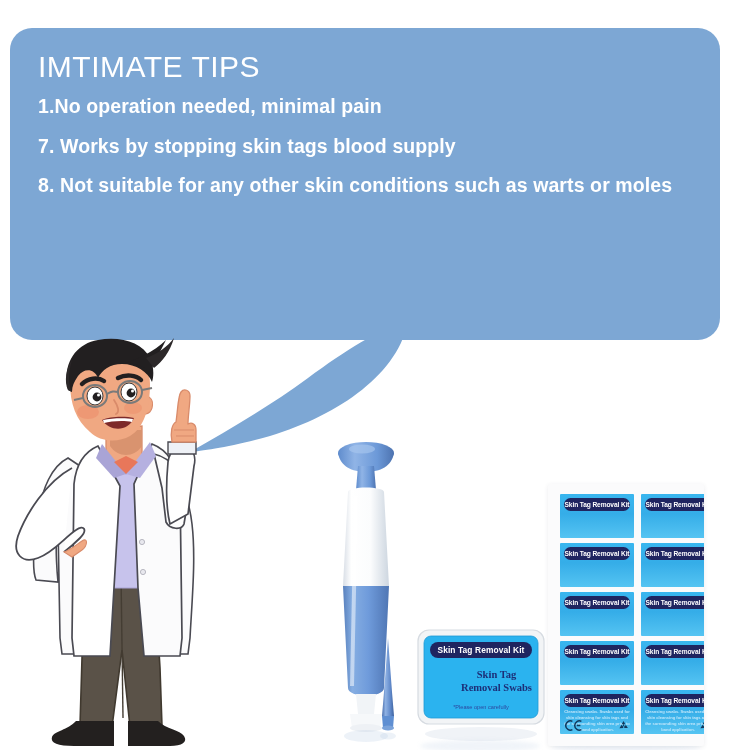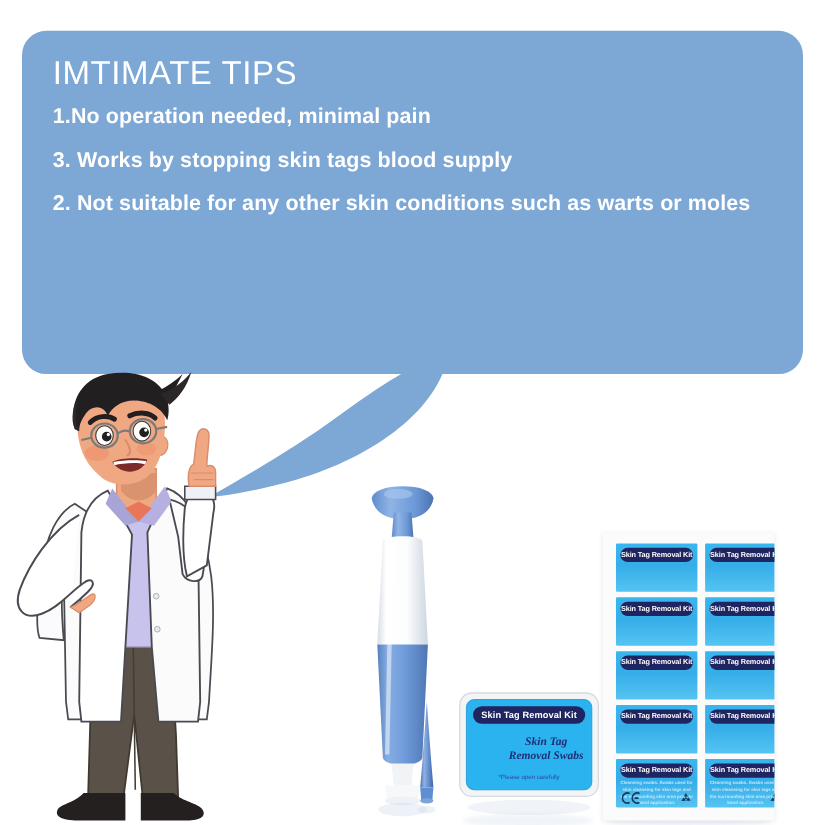--- a/index.html
+++ b/index.html
@@ -15,21 +15,21 @@
     position: relative;
     width: 750px;
     height: 750px;
     background: #ffffff;
     overflow: hidden;
   }
 
   
   #tips-panel {
     position: absolute;
-    left: 20px;
+    left: 10px;
     top: 28px;
     width: 710px;
     height: 312px;
     background: #7da7d4;
     border-radius: 22px;
     box-sizing: border-box;
     padding: 16px 26px 10px 26px;
     z-index: 3;
   }
   #tips-title {
@@ -101,21 +101,20 @@
   }
   .box-banner-text {
     font-size: 8.4px;
     font-weight: bold;
     color: #ffffff;
     letter-spacing: 0.1px;
     white-space: nowrap;
   }
   .box-sub {
     font-family: "Liberation Serif", serif;
-    font-style: italic;
     font-weight: bold;
     font-size: 10.5px;
     color: #1c2f78;
     line-height: 1.25;
     text-align: center;
     white-space: nowrap;
     margin-left: 31px;
   }
   .box-note {
     font-size: 5.6px;
@@ -209,22 +208,22 @@
 
 <div id="page">
 
   <svg id="bubble-tail" viewBox="0 0 260 135">
     <path d="M258,0 C250,52 190,95 120,116 C82,127 52,131 40,132 C78,110 120,86 158,58 C196,30 228,10 258,0 Z" fill="#7da7d4"></path>
   </svg>
 
   <div id="tips-panel">
     <div id="tips-title">IMTIMATE TIPS</div>
     <p class="tip-line">1.No operation needed, minimal pain</p>
-    <p class="tip-line">3. Works by stopping skin tags blood supply</p>
-    <p class="tip-line">2. Not suitable for any other skin conditions such as warts or moles</p>
+    <p class="tip-line">7. Works by stopping skin tags blood supply</p>
+    <p class="tip-line">8. Not suitable for any other skin conditions such as warts or moles</p>
   </div>
 
   <svg id="doctor" viewBox="0 0 240 412">
 
     <g>
       <path d="M82,232 L152,232 L158,330 L160,388 L128,389 L120,312 L110,389 L78,388 L80,320 Z" fill="#5a5248" stroke="#40392f" stroke-width="1.6"></path>
       <path d="M119,236 L121,380" stroke="#443d33" stroke-width="1.4" fill="none"></path>
     </g>
 
     <g>

